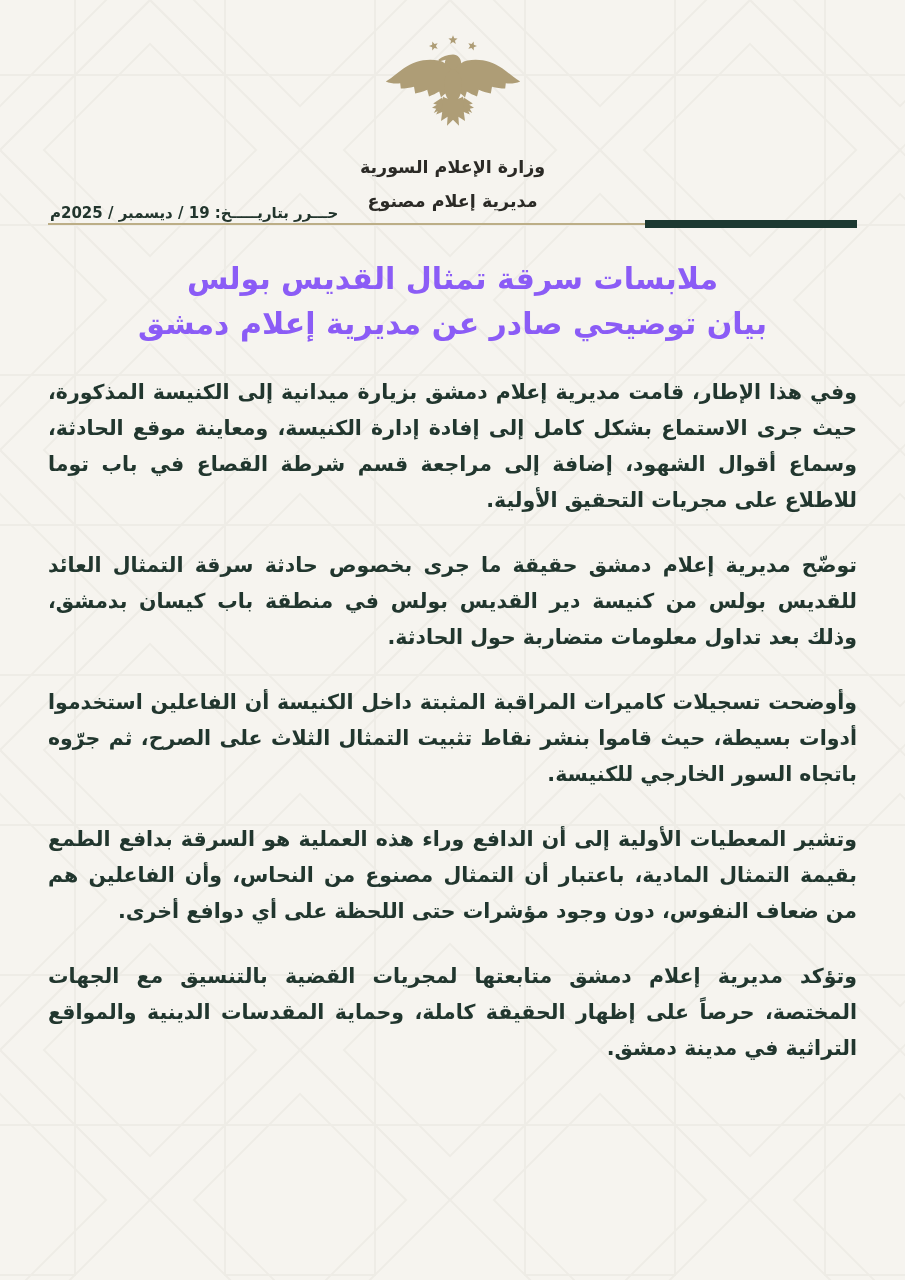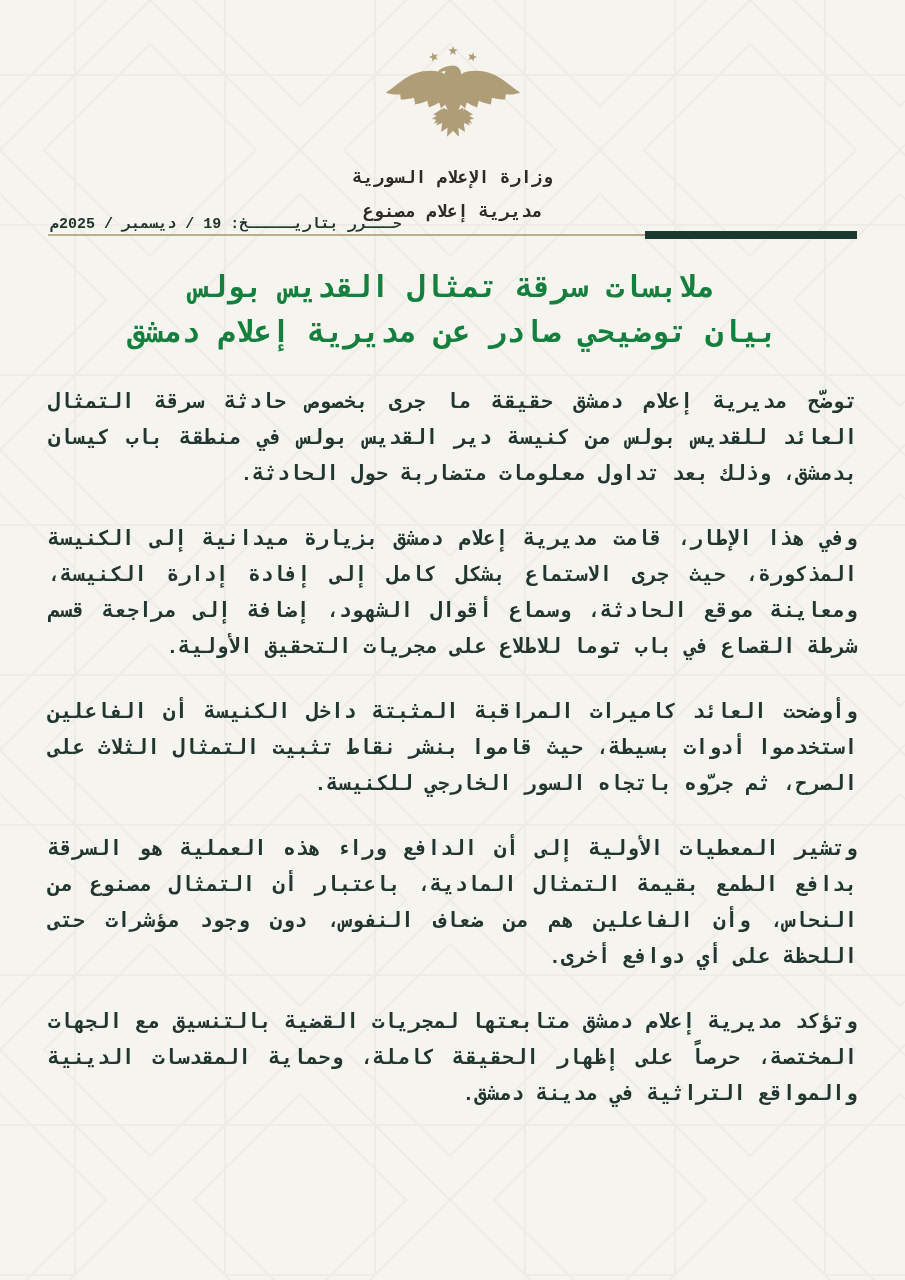--- a/index.html
+++ b/index.html
@@ -9,24 +9,23 @@
     font-family: "DejaVu Sans", "Liberation Sans", sans-serif;
   }
   .page {
     position: relative;
     width: 905px;
     height: 1280px;
     margin: 0 auto;
     background: #f6f4ef;
     overflow: hidden;
     box-sizing: border-box;
-    padding: 11px 48px;
+    padding: 0 48px;
     display: flex;
     flex-direction: column;
-    font-family: Liberation Mono, monospace;
   }
   .bg-pattern {
     position: absolute;
     inset: 0;
     width: 905px;
     height: 1280px;
     opacity: 0.55;
     pointer-events: none;
   }
   .content {
@@ -82,21 +81,21 @@
   }
   .divider .thick {
     width: 212px;
     height: 8px;
     background: #1c3931;
   }
   
   .doc-title {
     margin: 22px 0 0 0;
     text-align: center;
-    color: #15803d;
+    color: #8b5cf6;
     font-size: 30px;
     font-weight: bold;
     line-height: 45px;
     direction: rtl;
   }
   .doc-title span { display: block; }
   
   .doc-body {
     margin-top: 28px;
     direction: rtl;
@@ -202,21 +201,21 @@
         <div class="thick"></div>
       </div>
     </header>
 
     <h1 class="doc-title">
       <span>ملابسات سرقة تمثال القديس بولس</span>
       <span>بيان توضيحي صادر عن مديرية إعلام دمشق</span>
     </h1>
 
     <main class="doc-body">
+      <p>وفي هذا الإطار، قامت مديرية إعلام دمشق بزيارة ميدانية إلى الكنيسة المذكورة، حيث جرى الاستماع بشكل كامل إلى إفادة إدارة الكنيسة، ومعاينة موقع الحادثة، وسماع أقوال الشهود، إضافة إلى مراجعة قسم شرطة القصاع في باب توما للاطلاع على مجريات التحقيق الأولية.</p>
       <p>توضّح مديرية إعلام دمشق حقيقة ما جرى بخصوص حادثة سرقة التمثال العائد للقديس بولس من كنيسة دير القديس بولس في منطقة باب كيسان بدمشق، وذلك بعد تداول معلومات متضاربة حول الحادثة.</p>
-      <p>وفي هذا الإطار، قامت مديرية إعلام دمشق بزيارة ميدانية إلى الكنيسة المذكورة، حيث جرى الاستماع بشكل كامل إلى إفادة إدارة الكنيسة، ومعاينة موقع الحادثة، وسماع أقوال الشهود، إضافة إلى مراجعة قسم شرطة القصاع في باب توما للاطلاع على مجريات التحقيق الأولية.</p>
-      <p>وأوضحت العائد كاميرات المراقبة المثبتة داخل الكنيسة أن الفاعلين استخدموا أدوات بسيطة، حيث قاموا بنشر نقاط تثبيت التمثال الثلاث على الصرح، ثم جرّوه باتجاه السور الخارجي للكنيسة.</p>
+      <p>وأوضحت تسجيلات كاميرات المراقبة المثبتة داخل الكنيسة أن الفاعلين استخدموا أدوات بسيطة، حيث قاموا بنشر نقاط تثبيت التمثال الثلاث على الصرح، ثم جرّوه باتجاه السور الخارجي للكنيسة.</p>
       <p>وتشير المعطيات الأولية إلى أن الدافع وراء هذه العملية هو السرقة بدافع الطمع بقيمة التمثال المادية، باعتبار أن التمثال مصنوع من النحاس، وأن الفاعلين هم من ضعاف النفوس، دون وجود مؤشرات حتى اللحظة على أي دوافع أخرى.</p>
       <p>وتؤكد مديرية إعلام دمشق متابعتها لمجريات القضية بالتنسيق مع الجهات المختصة، حرصاً على إظهار الحقيقة كاملة، وحماية المقدسات الدينية والمواقع التراثية في مدينة دمشق.</p>
     </main>
 
   </div>
 </div>
 
 </body></html>

